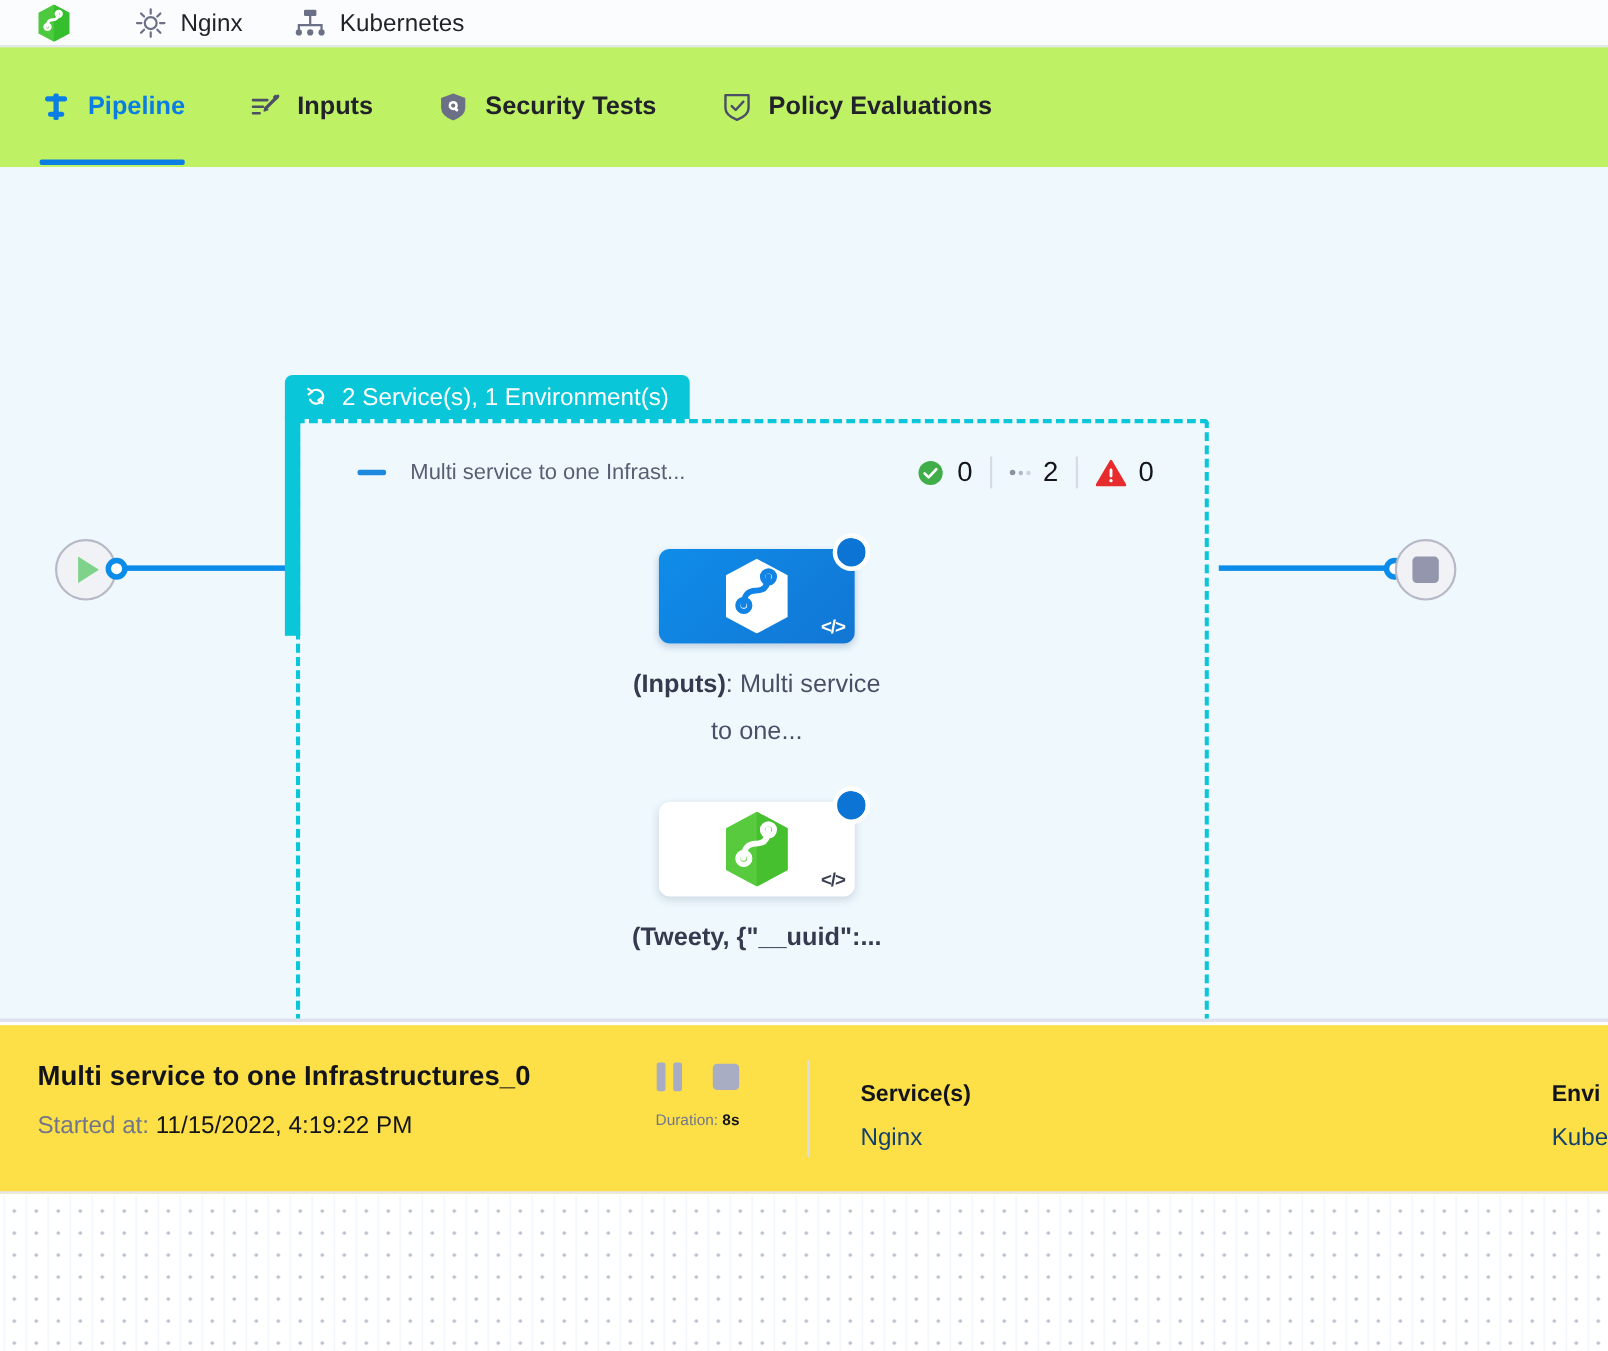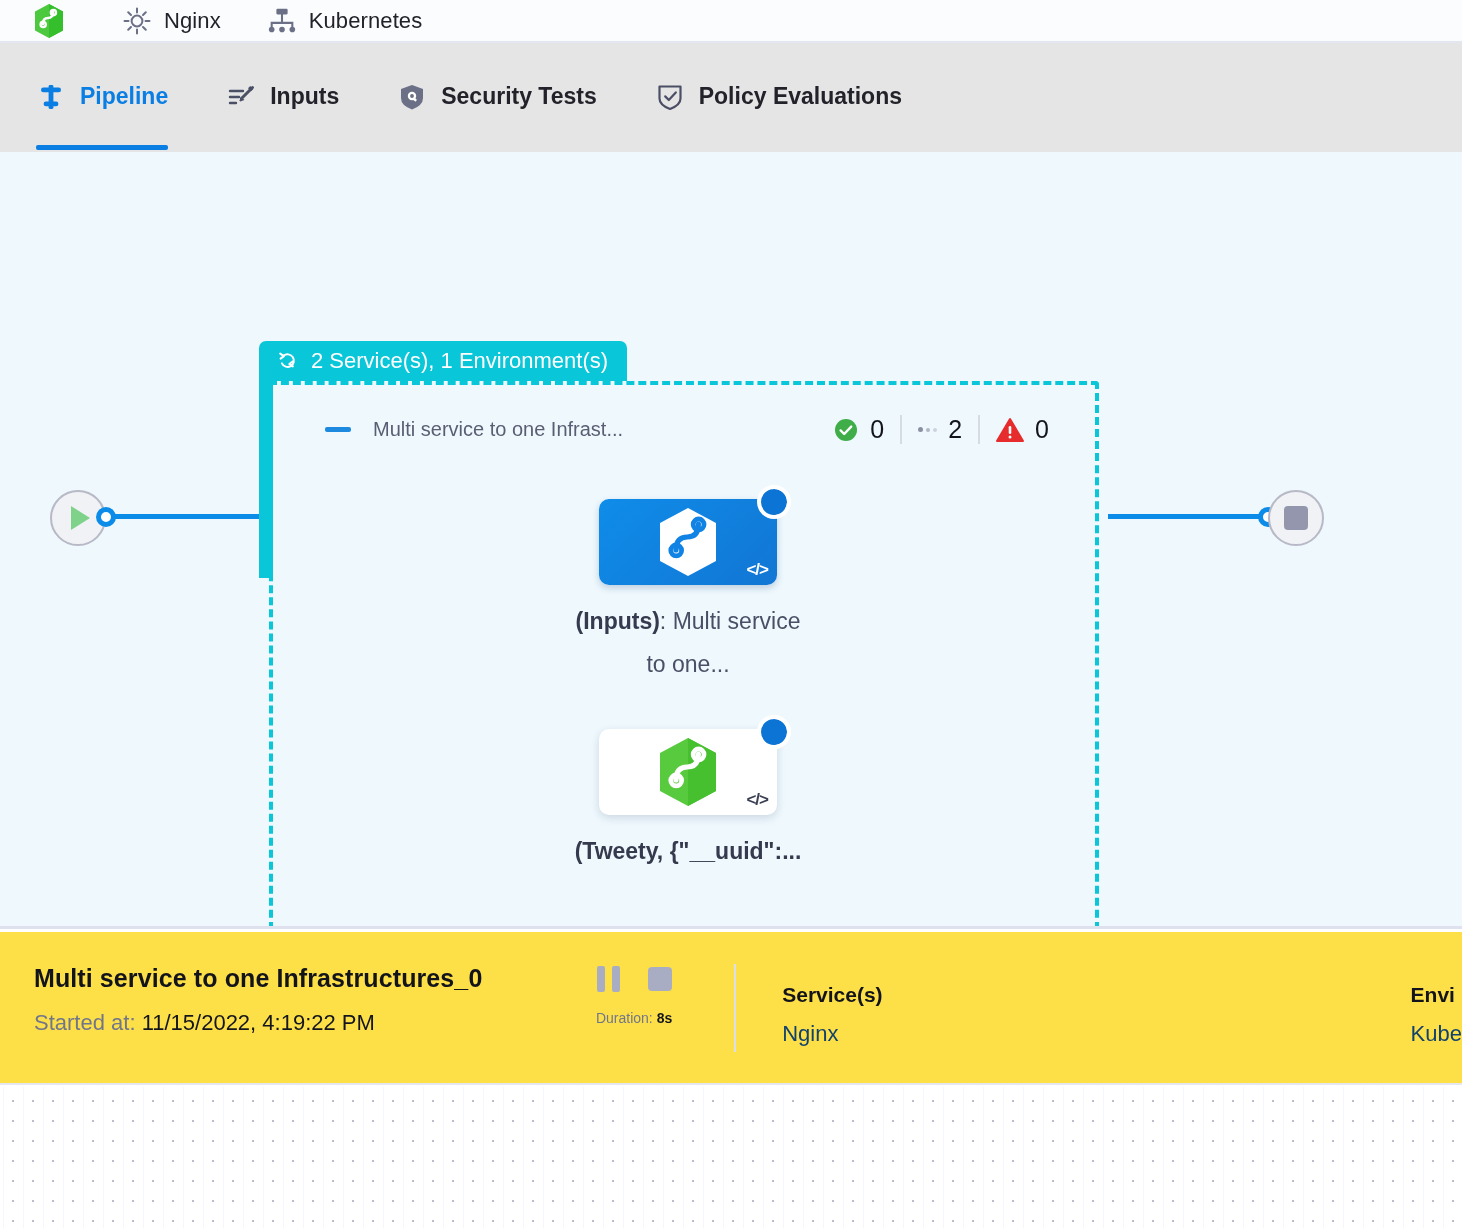--- a/index.html
+++ b/index.html
@@ -20,21 +20,21 @@
     overflow: hidden;
   }
   .topbar-item { display: flex; align-items: center; gap: 12px; }
   .topbar-item + .topbar-item { margin-left: 46px; }
   .topbar-label { font-size: 22px; color: #22222a; letter-spacing: .1px; }
   .hexlogo { width: 30px; height: 34px; display:block; }
 
   
   .tabbar {
     position: absolute; left: 0; top: 41px; width: 1462px; height: 111px;
-    background: #e5e5e5;
+    background: #bef264;
     border-top: 2px solid #e4e6f0;
     display: flex; align-items: flex-start;
     padding-left: 36px;
   }
   .tab {
     height: 107px;
     display: flex; align-items: center; gap: 14px;
     padding: 0 18px 0 0;
     margin-right: 40px;
     cursor: pointer;

